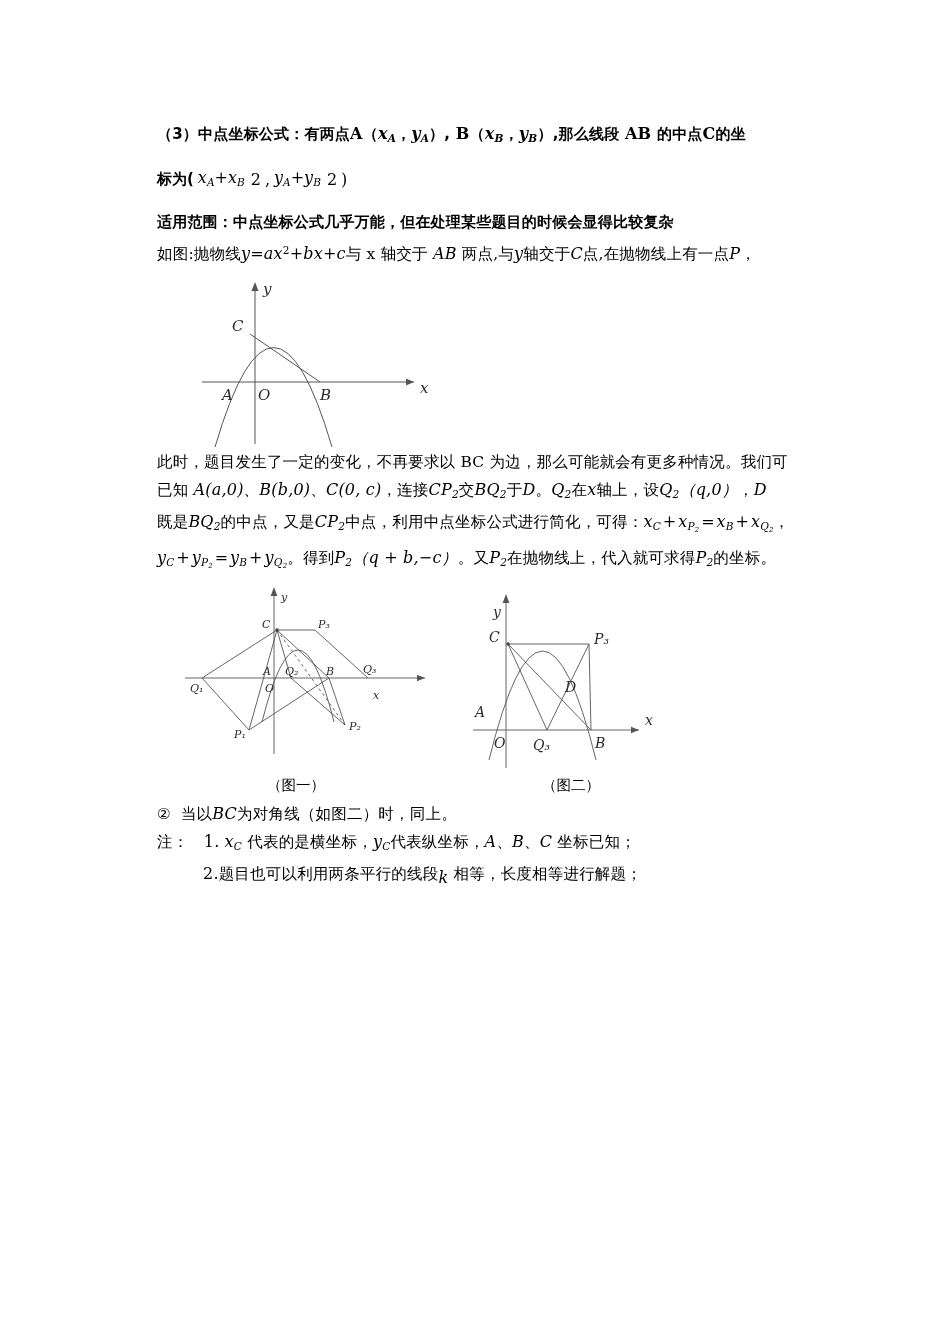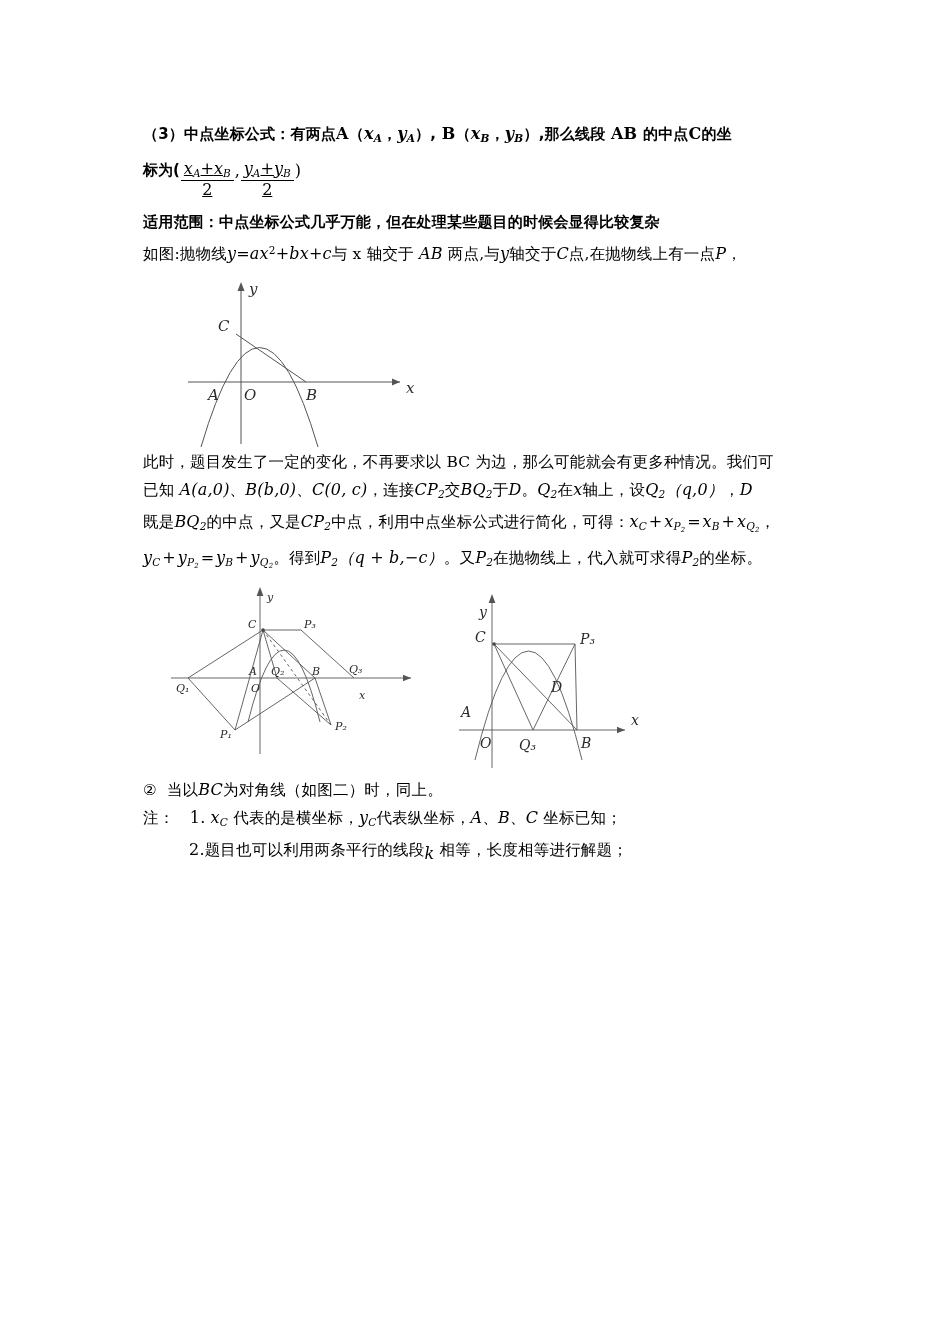--- a/index.html
+++ b/index.html
@@ -13,21 +13,21 @@
   }
   .page {
     position: relative;
     width: 950px;
     height: 1344px;
     background: #ffffff;
     overflow: hidden;
   }
   .content {
     position: absolute;
-    left: 143px;
+    left: 157px;
     top: 120px;
     width: 676px;
   }
   
   .line {
     font-size: 15.5px;
     line-height: 28px;
     letter-spacing: 0.2px;
     white-space: nowrap;
   }
@@ -64,30 +64,29 @@
     vertical-align: -0.28em;
   }
   sup {
     font-size: 0.66em;
     font-style: normal;
     vertical-align: 0.48em;
   }
   
   .fracrow {
     display: inline-flex;
-    align-items: flex-start;
+    align-items: center;
     vertical-align: middle;
   }
   .frac {
     display: inline-flex;
-    flex-direction: column;
+    flex-direction: row;
     align-items: center;
     vertical-align: middle;
     margin: 0 1px;
-    text-decoration: underline;
   }
   .frac .num {
     padding: 0 3px 1px 3px;
     font-size: 16px;
     line-height: 1.05;
   }
   .frac .bar {
     width: 100%;
     height: 1px;
     background: #000;
@@ -276,20 +275,24 @@
         <text x="98" y="110" font-size="14">D</text>
         <text x="8" y="135" font-size="14">A</text>
         <text x="27" y="166" font-size="14">O</text>
         <text x="66" y="168" font-size="14">Q₃</text>
         <text x="128" y="166" font-size="14">B</text>
         <text x="26" y="35" font-size="14">y</text>
         <text x="178" y="143" font-size="14">x</text>
       </svg>
     </div>
 
+    <div class="cap-row">
+      <span class="cap" style="left:110px;">（图一）</span>
+      <span class="cap" style="left:385px;">（图二）</span>
+    </div>
 
     <div class="line">
       <span class="circnum">②</span>&nbsp;&nbsp;<span class="hanserif">当以</span><span class="mi">BC</span><span class="hanserif">为对角线（如图二）时，同上。</span>
     </div>
 
     <div class="line">
       <span class="hanserif">注：</span>&nbsp;&nbsp;&nbsp;<span class="mn">1.</span>&nbsp;<span class="mi"><span>x</span><sub>C</sub></span>&nbsp;<span class="hanserif">代表的是横坐标，</span><span class="mi"><span>y</span><sub>C</sub></span><span class="hanserif">代表纵坐标，</span><span class="mi">A</span><span class="hanserif">、</span><span class="mi">B</span><span class="hanserif">、</span><span class="mi">C</span>&nbsp;<span class="hanserif">坐标已知；</span>
     </div>
     <div class="line indent2">
       <span class="mn">2.</span><span class="hanserif">题目也可以利用两条平行的线段</span><span class="mi" style="vertical-align:-0.22em;">k</span>&nbsp;<span class="hanserif">相等，长度相等进行解题；</span>

